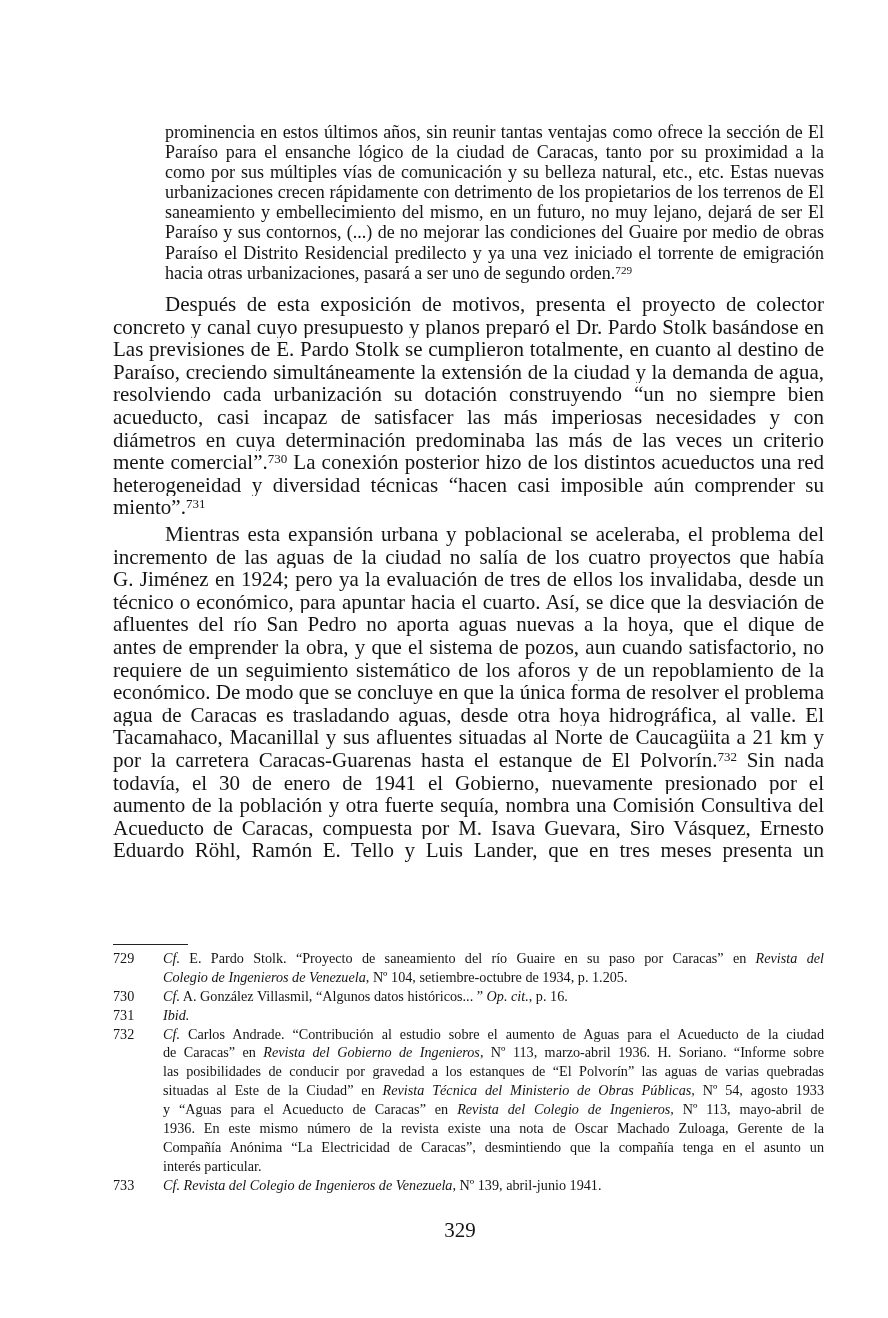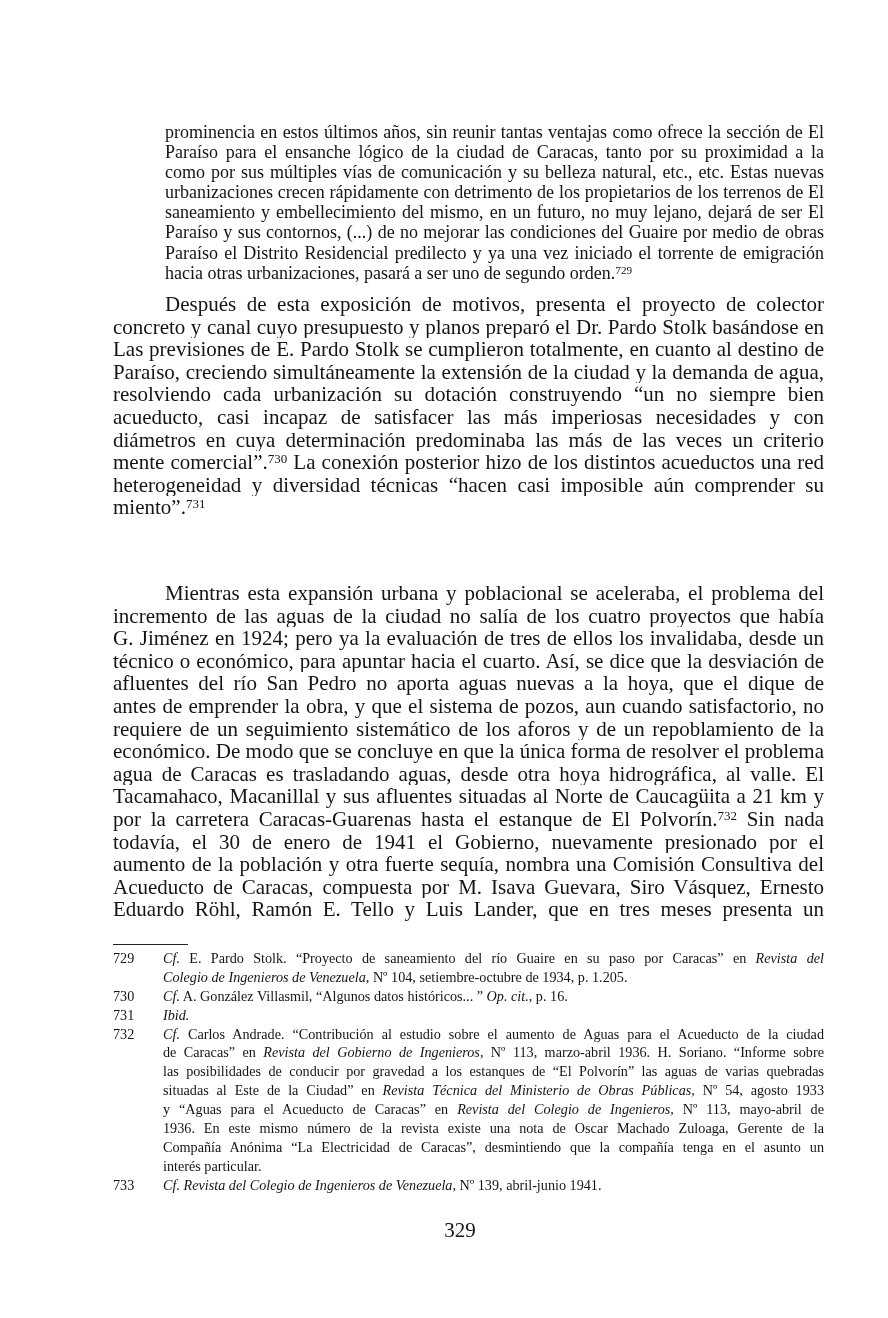--- a/index.html
+++ b/index.html
@@ -35,21 +35,21 @@
     .blockquote .ln.last { text-align-last: left; }
 
     .body-text {
       position: absolute;
       left: 113px;
       width: 711px;
       font-size: 21px;
       line-height: 22.6px;
     }
     .para1 { top: 293px; }
-    .para2 { top: 582px; }
+    .para2 { top: 523px; }
     .ln {
       display: block;
       text-align: justify;
       text-align-last: justify;
       white-space: nowrap;
       overflow: visible;
     }
     .ln.indent { padding-left: 52px; }
     .ln.last { text-align-last: left; }
 

